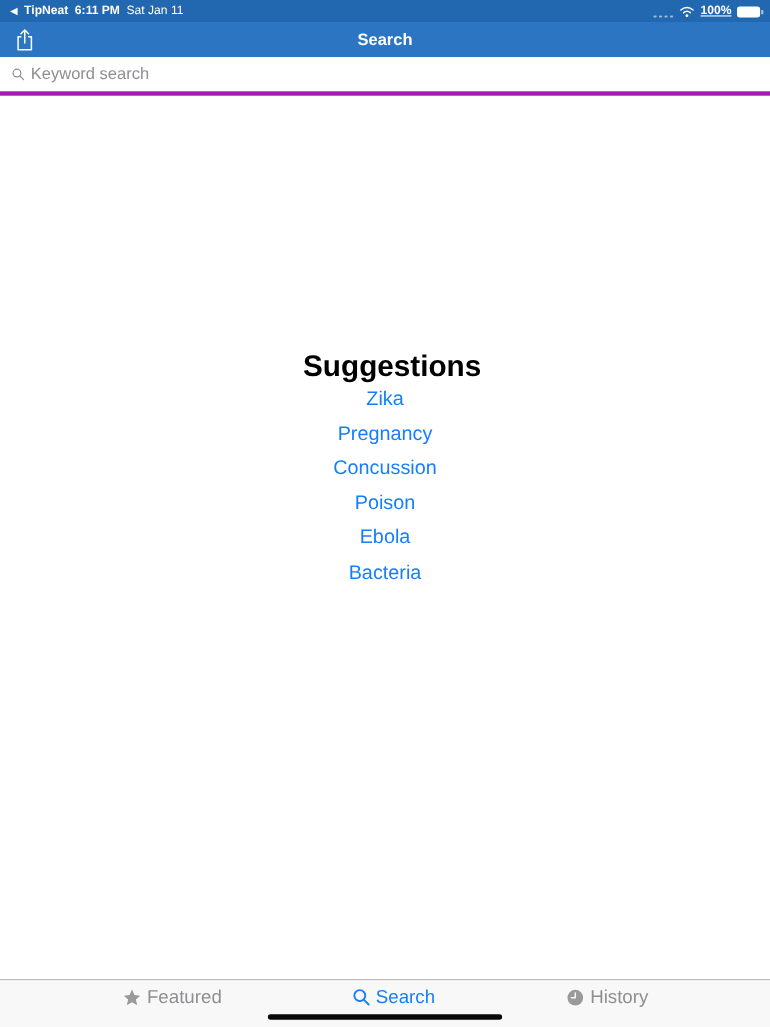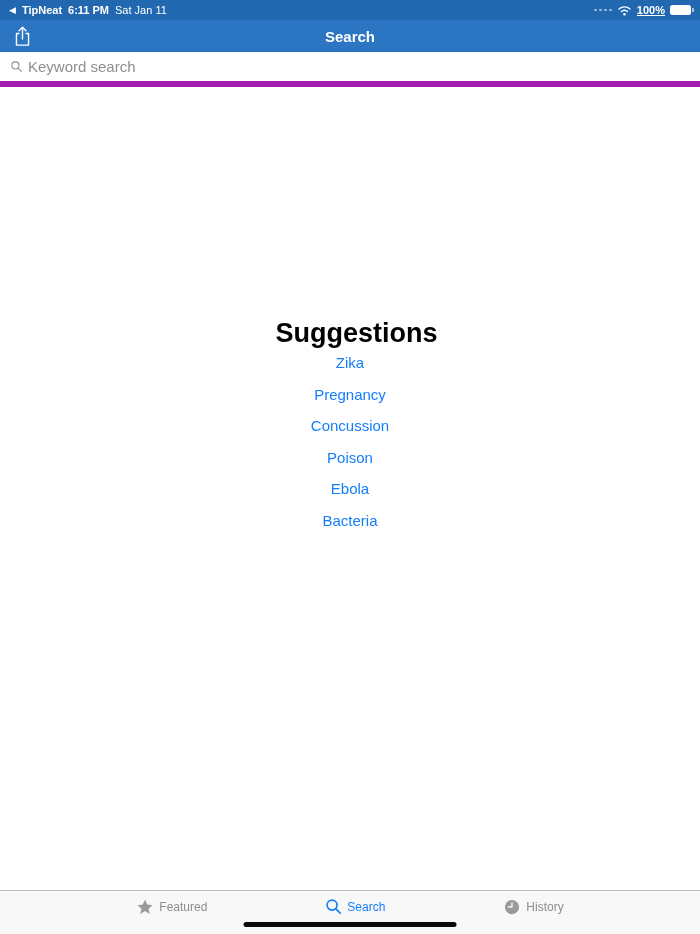--- a/index.html
+++ b/index.html
@@ -14,21 +14,21 @@
   .status-bar {
     position:absolute; top:0; left:0; right:0; height:20px;
     background:#2268B0; color:#ffffff;
     display:flex; align-items:center; justify-content:space-between;
     padding:0 9px; font-size:11px;
   }
   .status-left { display:flex; align-items:center; gap:6px; cursor:default; }
   .back-glyph { font-size:9px; line-height:1; }
   .app-name, .status-time { font-weight:700; }
   .status-date { font-weight:400; }
-  .status-right { display:flex; align-items:center; gap:5px;text-decoration:underline; }
+  .status-right { display:flex; align-items:flex-end; gap:5px;text-decoration:underline; }
   .signal-dots { display:flex; gap:2.5px; align-items:center; opacity:.55; }
   .signal-dots i { width:2.5px; height:2.5px; border-radius:50%; background:#fff; display:block; }
   .battery-pct { font-weight:600; }
   .battery { position:relative; width:21px; height:10px; background:#ffffff; border-radius:2.5px; }
   .battery::after { content:""; position:absolute; right:-3px; top:3px; width:2px; height:4px;
     background:rgba(255,255,255,.6); border-radius:0 1px 1px 0; }
 
   
   .nav-bar {
     position:absolute; top:20px; left:0; right:0; height:32px;
@@ -40,52 +40,52 @@
   }
   .share-btn {
     position:absolute; left:10px; top:50%; transform:translateY(-50%);
     width:24px; height:28px; background:none; border:none; cursor:pointer;
     display:flex; align-items:center; justify-content:center;
   }
 
   
   .search-row {
     position:absolute; top:52px; left:0; right:0; height:35px;
-    background:#ffffff; border-bottom:6px solid #a21caf;
+    background:#ffffff; border-bottom:4px solid #a21caf;
     display:flex; align-items:center; padding:0 10px;
   }
   .search-row .mag { flex:0 0 auto; display:flex; align-items:center; margin-right:5px; color:#8e8e93; }
   .search-input {
     flex:1; border:none; outline:none; font-size:15px; color:#333;
     font-family:"Liberation Sans","DejaVu Sans",sans-serif; background:transparent;
   }
   .search-input::placeholder { color:#8e8e93; opacity:1; }
 
   
   .content {
     position:absolute; top:89px; left:0; right:0; bottom:44px;
     background:#ffffff; text-align:center; padding-top:231px;
   }
   .sug-title { font-size:27px; line-height:27px; color:#000; font-weight:700;padding-left:13px; }
   .sug-list { margin-top:0; }
   .sug-list a {
-    display:block; line-height:31.5px; font-size:15px;
+    display:block; line-height:31.5px; font-size:18px;
     color:#157EFB; text-decoration:none; cursor:pointer;
   }
 
   
   .tab-bar {
     position:absolute; left:0; right:0; bottom:0; height:44px;
     background:#f8f8f8; border-top:1px solid #bcbcbc;
     display:flex; justify-content:center; align-items:center; gap:118px;
     padding-bottom:12px;
   }
   .tab { display:flex; align-items:center; gap:5px; cursor:pointer; background:none; border:none; }
   .tab .tab-icon { display:flex; align-items:center; }
-  .tab .tab-label { font-size:12px; }
+  .tab .tab-label { font-size:17px; }
   .tab.inactive { color:#9a9a9a; }
   .tab.inactive .tab-label { color:#8e8e93; }
   .tab.active { color:#157EFB; }
   .tab.active .tab-label { color:#157EFB; font-weight:400; }
 
   .home-indicator {
     position:absolute; left:50%; transform:translateX(-50%);
     bottom:7px; width:213px; height:5px; background:#0a0a0a; border-radius:3px;
     cursor:grab;
   }

